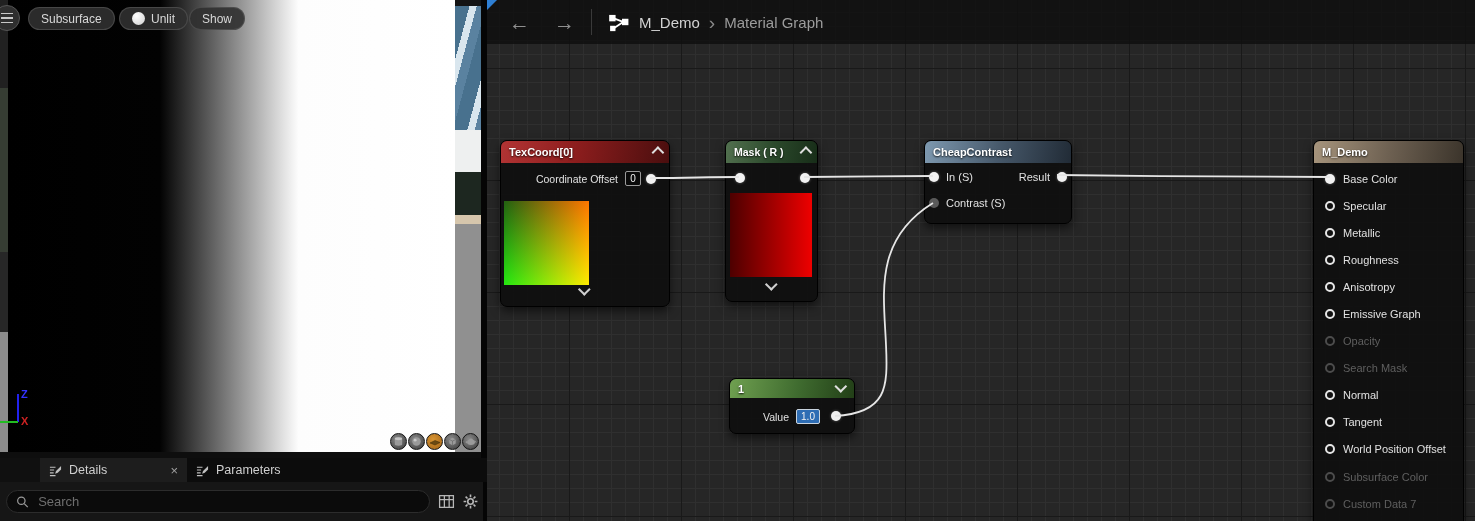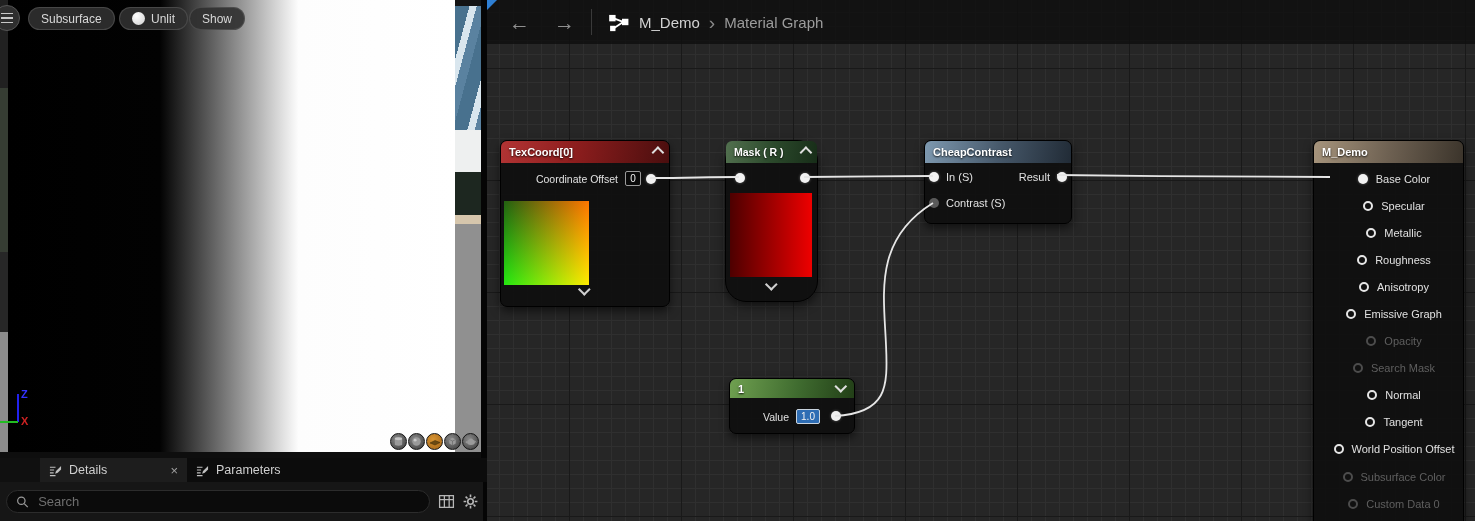--- a/index.html
+++ b/index.html
@@ -125,21 +125,21 @@
 
   .texcoord-preview{position:absolute;left:3px;top:60px;width:85px;height:84px;background-color:#000;
     background-image:linear-gradient(to bottom,rgba(40,190,0,.45),rgba(20,230,0,1)),
                      linear-gradient(to right,#111 0%,#ff2e00 100%);
     background-blend-mode:screen;}
   .mask-preview{position:absolute;left:4px;top:52px;width:82px;height:84px;
     background:linear-gradient(to right,#4d0000,#ee0000);}
 
   .cc-row{position:absolute;display:flex;align-items:center;gap:7px;font-size:11px;color:#e0e0e0;}
 
-  .mat-pin-row{display:flex;align-items:center;gap:8px;height:27.1px;padding-left:11px;font-size:11px;color:#e0e0e0;justify-content:center;}
+  .mat-pin-row{display:flex;align-items:center;gap:8px;height:27.1px;padding-left:11px;font-size:11px;color:#e0e0e0;}
   .mat-pin-row.disabled{color:#5f5f5f;}
   .mat-pin-row.disabled .pin.ring{border-color:#4c4c4c;}
 </style>
 </head>
 <body>
 
 <div id="app">
 
   <div class="viewport">
     <div class="plane-preview"></div>
@@ -286,21 +286,21 @@
       </div>
       <div class="cc-row" style="left:0;top:30px;width:140px;justify-content:flex-end;">
         <span class="small-label">Coordinate Offset</span>
         <span class="value-box index">0</span>
       </div>
       <span class="pin pin-abs" style="left:145px;top:33px;"></span>
       <div class="texcoord-preview"></div>
       <span class="node-bottom-chev"><span class="chev down"></span></span>
     </div>
 
-    <div class="node" style="left:238px;top:140px;width:91px;height:160px;border-radius:21px;">
+    <div class="node" style="left:238px;top:140px;width:91px;height:160px;">
       <div class="node-header hdr-green">
         <span class="node-title" style="font-size:10.5px;">Mask ( R )</span>
         <span class="chev up hdr-chev"></span>
       </div>
       <span class="pin pin-abs" style="left:9px;top:32px;"></span>
       <span class="pin pin-abs" style="left:74px;top:32px;"></span>
       <div class="mask-preview"></div>
       <span class="node-bottom-chev"><span class="chev down"></span></span>
     </div>
 
@@ -382,18 +382,18 @@
           <div class="mat-pin-row">
             <span class="pin ring"></span>
             <span>World Position Offset</span>
           </div>
           <div class="mat-pin-row disabled">
             <span class="pin ring off"></span>
             <span>Subsurface Color</span>
           </div>
           <div class="mat-pin-row disabled">
             <span class="pin ring off"></span>
-            <span>Custom Data 0</span>
+            <span>Custom Data 7</span>
           </div>
         </div>
     </div>
   </div>
 </div>
 
 </body></html>

